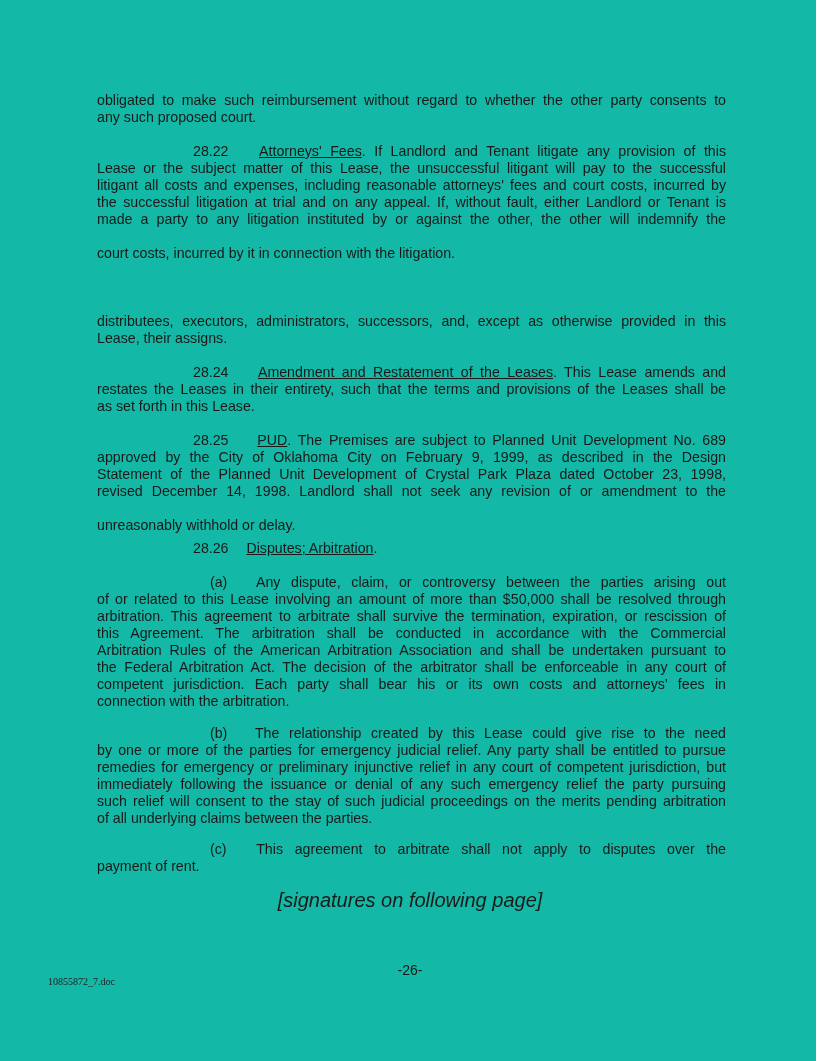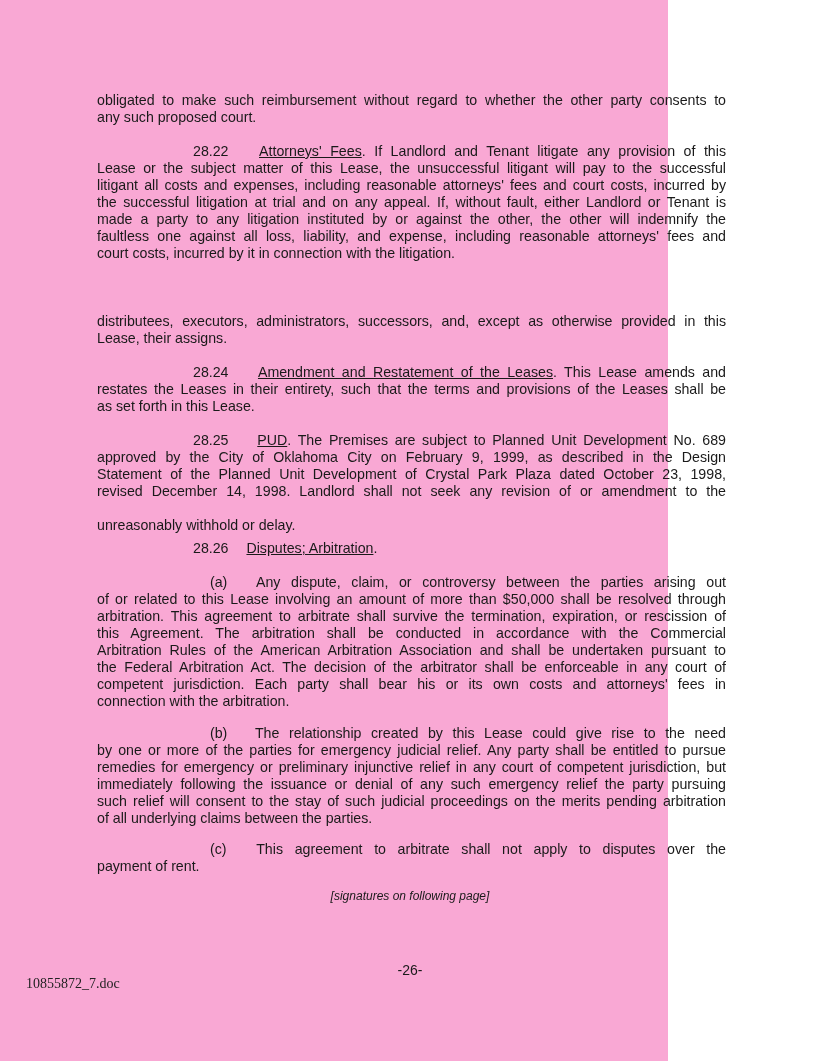--- a/index.html
+++ b/index.html
@@ -1,46 +1,45 @@
 <!DOCTYPE html>
 <html><head>
 <meta charset="utf-8">
 <style>
   html, body { margin:0; padding:0; background:#ffffff; }
   body { width:820px; height:1061px; position:relative; overflow:hidden; }
   .page {
-    position:absolute; left:0; top:0; width:668px; height:1061px; background:#f9a8d4;
+    position:absolute; left:0; top:0; width:816px; height:1061px; background:#14b8a6;
     font-family:"Liberation Sans", sans-serif; color:#1a1a1a; font-size:14.2px;
   }
   .line { position:absolute; left:97px; width:629px; white-space:nowrap; line-height:17px; }
   .j { text-align:justify; text-align-last:justify; }
   .u { text-decoration:underline; }
   .center { position:absolute; width:820px; left:0; text-align:center; }
   .italic { font-style:italic; }
-  .footer-file { position:absolute; left:26px; top:976px; font-family:"Liberation Serif", serif; font-size:14px; color:#222; }
+  .footer-file { position:absolute; left:48px; top:976px; font-family:"Liberation Serif", serif; font-size:10px; color:#222; }
   .page-num { position:absolute; left:0; width:820px; top:962px; text-align:center; font-size:14px; }
 </style>
 </head>
 <body>
 
 <div class="page">
 
   <div class="line j" style="top:92px">obligated to make such reimbursement without regard to whether the other party consents to</div>
   <div class="line" style="top:109px">any such proposed court.</div>
 
   <div class="line j" style="top:143px; left:193px; width:533px">
     <span>28.22</span>
     <span style="display:inline-block;width:22px"></span><span class="u">Attorneys' Fees</span>.
     <span>If Landlord and Tenant litigate any provision of this</span>
   </div>
   <div class="line j" style="top:160px">Lease or the subject matter of this Lease, the unsuccessful litigant will pay to the successful</div>
   <div class="line j" style="top:194px">the successful litigation at trial and on any appeal. If, without fault, either Landlord or Tenant is</div>
   <div class="line j" style="top:177px">litigant all costs and expenses, including reasonable attorneys' fees and court costs, incurred by</div>
   <div class="line j" style="top:211px">made a party to any litigation instituted by or against the other, the other will indemnify the</div>
-  <div class="line j" style="top:228px">faultless one against all loss, liability, and expense, including reasonable attorneys' fees and</div>
   <div class="line" style="top:245px">court costs, incurred by it in connection with the litigation.</div>
 
   <div class="line j" style="top:313px">distributees, executors, administrators, successors, and, except as otherwise provided in this</div>
   <div class="line" style="top:330px">Lease, their assigns.</div>
 
   <div class="line j" style="top:364px; left:193px; width:533px">
     <span>28.24</span>
     <span style="display:inline-block;width:22px"></span><span class="u">Amendment and Restatement of the Leases</span>.
     <span>This Lease amends and</span>
   </div>
@@ -83,17 +82,17 @@
   <div class="line j" style="top:776px">immediately following the issuance or denial of any such emergency relief the party pursuing</div>
   <div class="line j" style="top:793px">such relief will consent to the stay of such judicial proceedings on the merits pending arbitration</div>
   <div class="line" style="top:810px">of all underlying claims between the parties.</div>
 
   <div class="line j" style="top:841px; left:210px; width:516px">
     <span>(c)</span>
     <span style="display:inline-block;width:18px"></span><span>This agreement to arbitrate shall not apply to disputes over the</span>
   </div>
   <div class="line" style="top:858px">payment of rent.</div>
 
-  <div class="center italic" style="top:889px; font-size:12px">[signatures on following page]</div>
+  <div class="center italic" style="top:889px; font-size:20px">[signatures on following page]</div>
 
   <div class="page-num">-26-</div>
   <div class="footer-file">10855872_7.doc</div>
 </div>
 
 </body></html>

